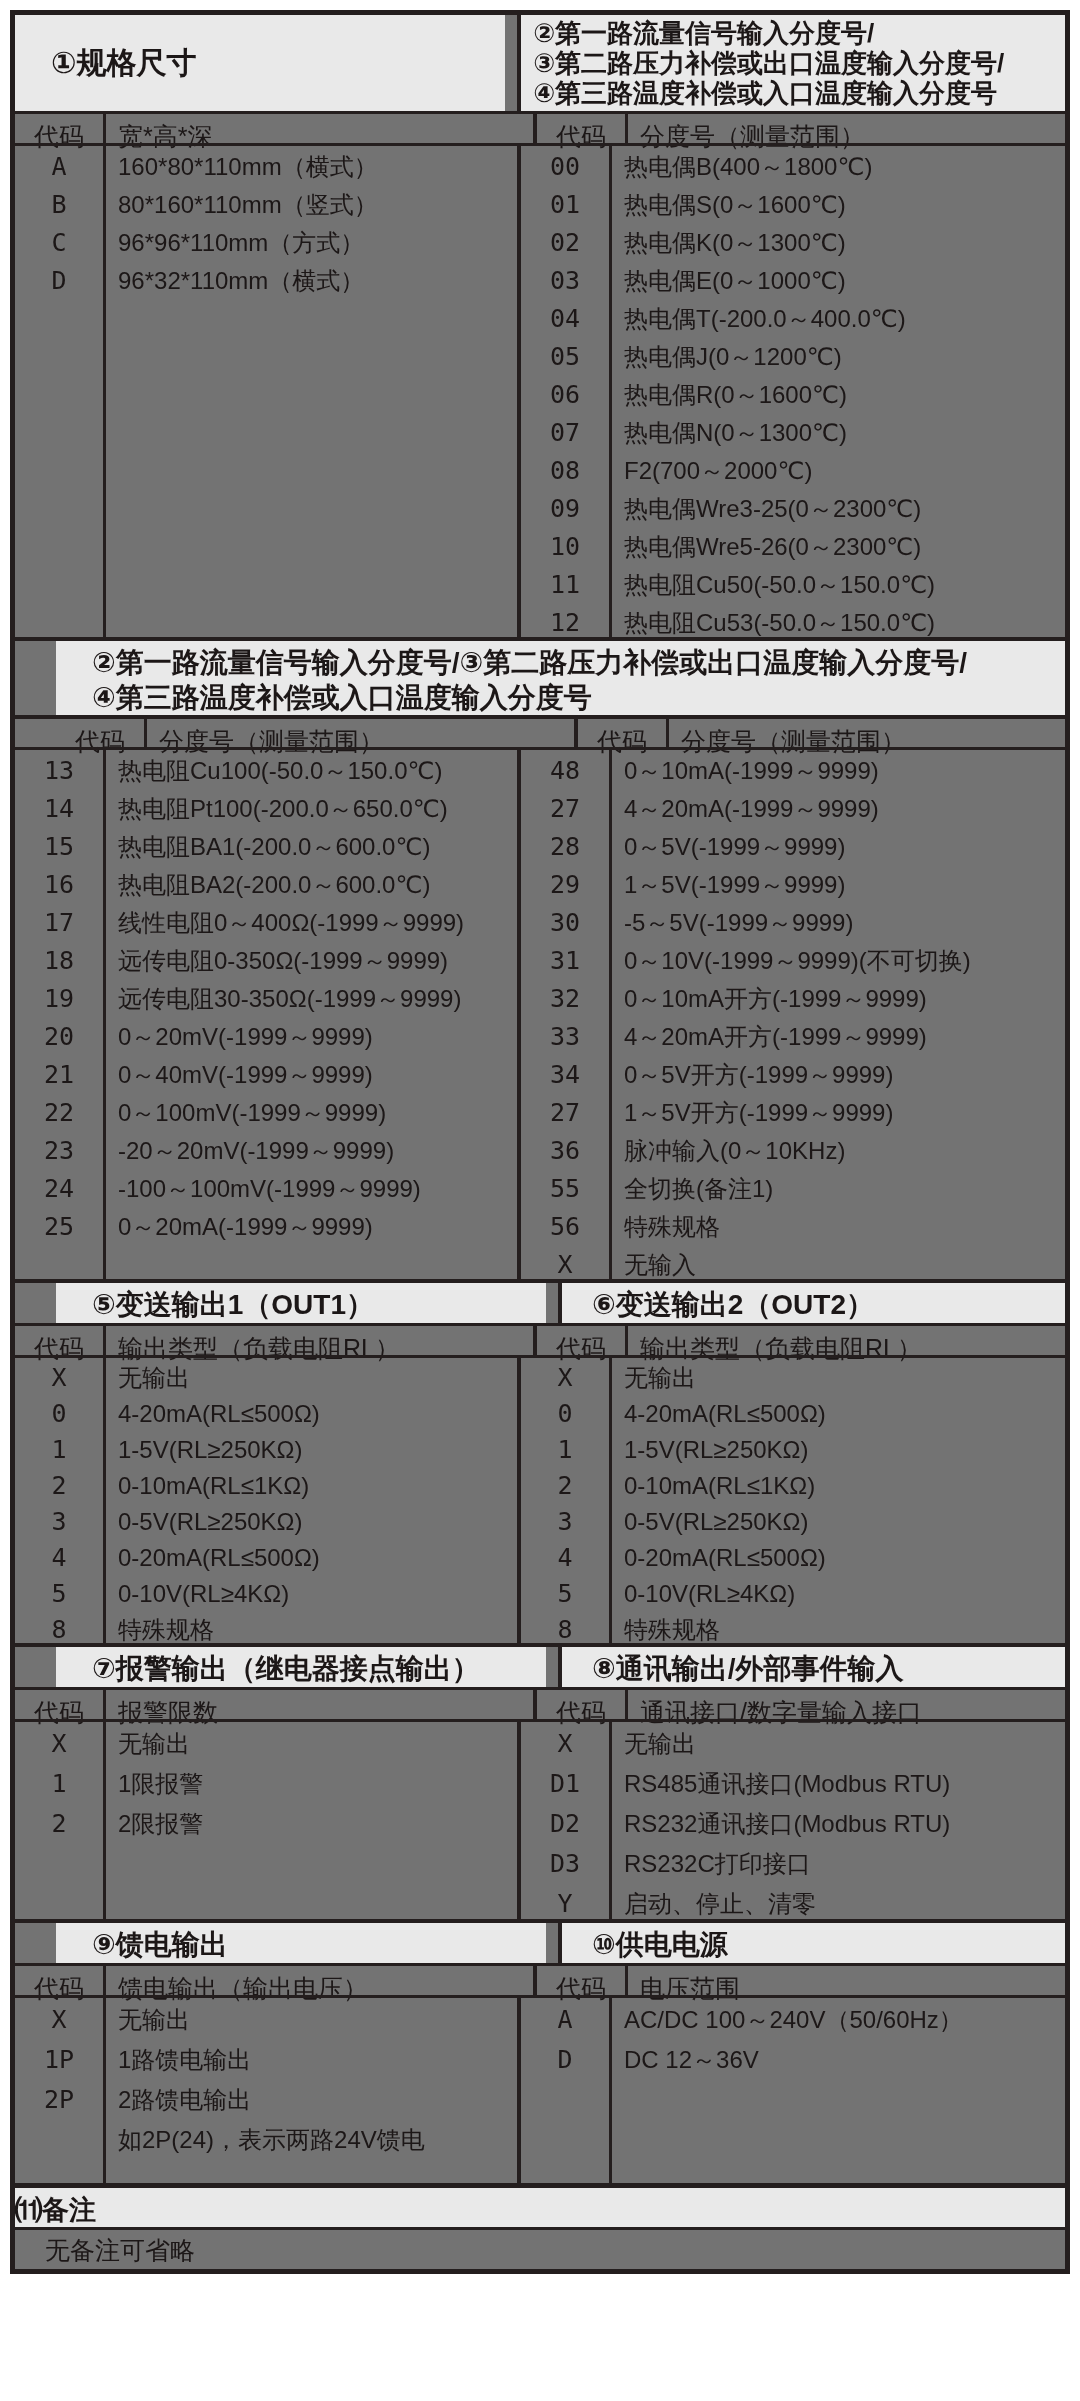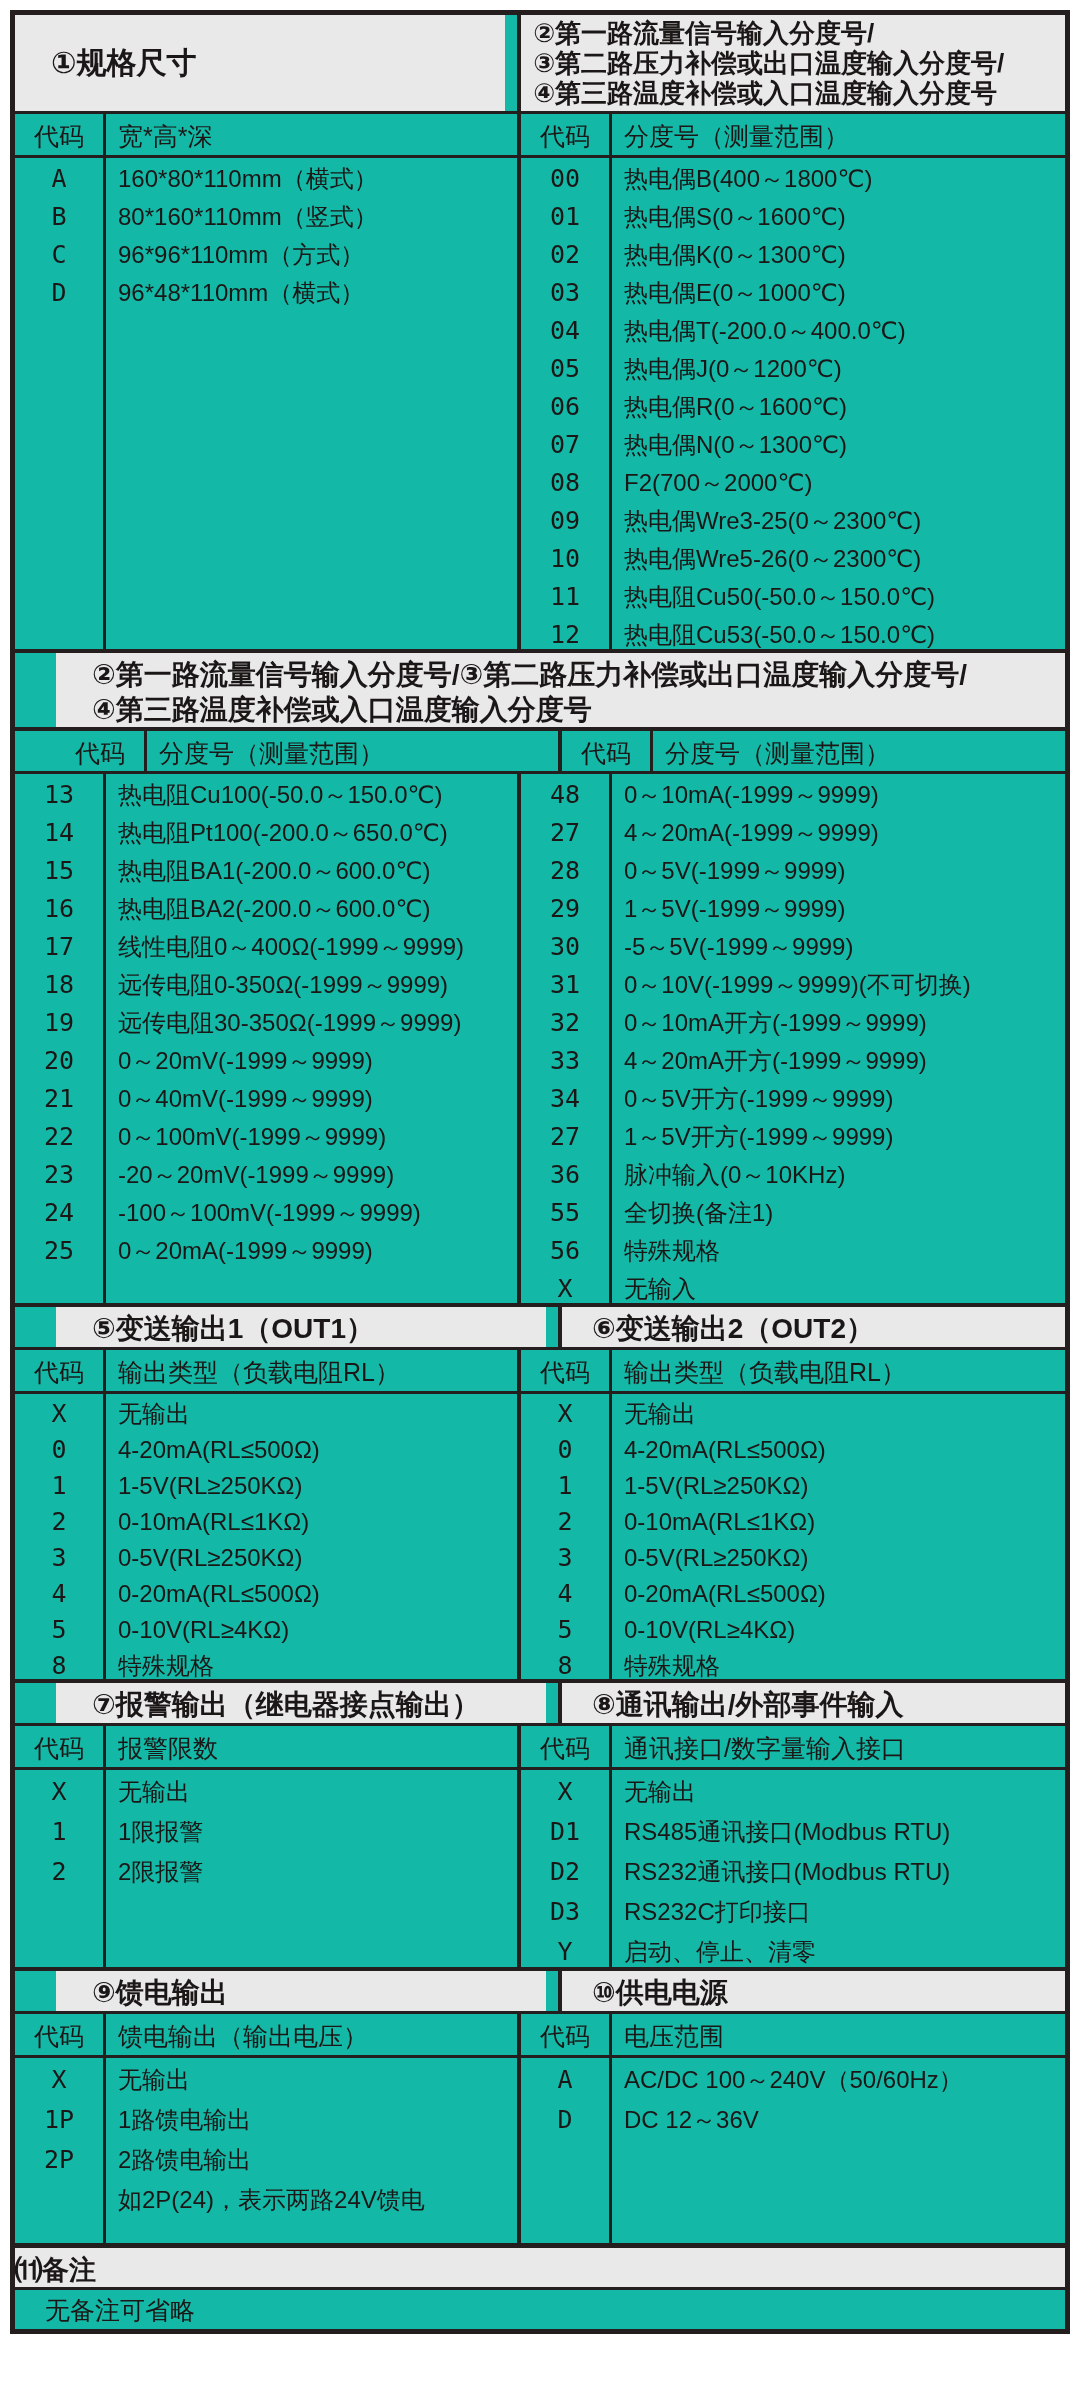--- a/index.html
+++ b/index.html
@@ -12,21 +12,21 @@
   *{box-sizing:border-box;margin:0;padding:0;}
   html,body{width:1080px;background:#ffffff;}
   body{
     font-family:"Liberation Sans","DejaVu Sans",sans-serif;
     color:var(--ink);
   }
   .sheet{
     width:1060px;
     margin:10px 10px 0 10px;
     border:5px solid var(--line);
-    background:#14b8a6;
+    background:#737373;
   }
   .band{
     display:flex;
     border-top:3px solid var(--line);
     position:relative;
   }
   .band:first-child{border-top:none;}
   .band.t4{border-top-width:4px;padding-left:41px;}
   .band.t5{border-top-width:5px;}
   .half{position:relative;}
@@ -53,21 +53,21 @@
   .h96 .half.left .banner-text{font-size:30px;}
   .hdr3lines{padding:3px 0 0 12px;font-weight:bold;font-size:26px;line-height:30px;}
   .h78{height:78px;}
   .h78 .fullcell{padding:4px 0 0 36px;font-weight:bold;font-size:28px;line-height:35px;}
   .h44{height:44px;}
   .h44 .banner-text{line-height:44px;}
   .h44 .fullcell{font-weight:bold;font-size:27px;line-height:44px;}
   .h42{height:42px;align-items:center;}
   .fullcell{width:100%;}
   
-  .subhdr{height:44px;}
+  .subhdr{height:32px;gap:16px;}
   .subhdr .half{display:flex;}
   .code-head{
     width:var(--code-w);
     text-align:center;
     font-size:25px;
     line-height:44px;
     flex:0 0 var(--code-w);
   }
   .desc-head{
     padding-left:15px;
@@ -146,21 +146,21 @@
         <div class="trow">
           <div class="code-cell">B</div>
           <div class="desc-cell">80*160*110mm（竖式）</div>
         </div>
         <div class="trow">
           <div class="code-cell">C</div>
           <div class="desc-cell">96*96*110mm（方式）</div>
         </div>
         <div class="trow">
           <div class="code-cell">D</div>
-          <div class="desc-cell">96*48*110mm（横式）</div>
+          <div class="desc-cell">96*32*110mm（横式）</div>
         </div>
       </div>
     <div class="half right rows rh38">
       <div class="vline"></div>
     <div class="trow">
           <div class="code-cell">00</div>
           <div class="desc-cell">热电偶B(400～1800℃)</div>
         </div>
         <div class="trow">
           <div class="code-cell">01</div>

